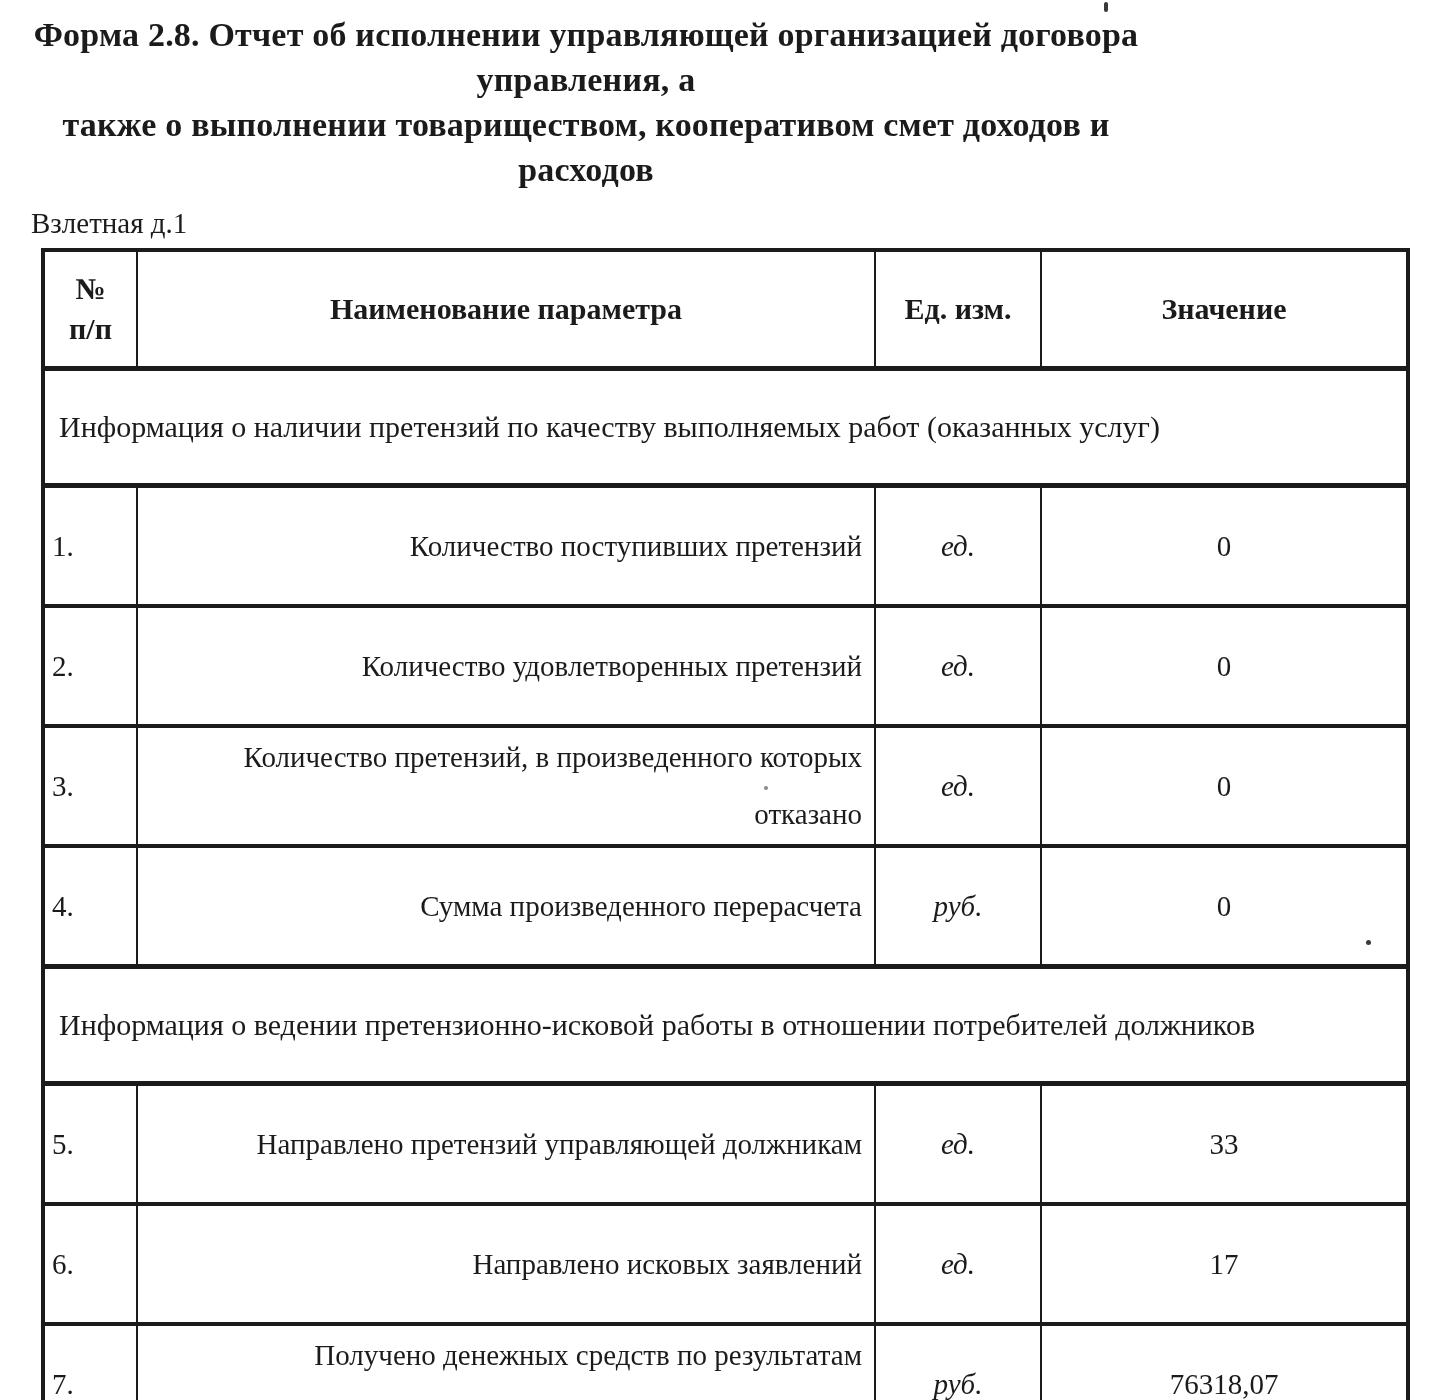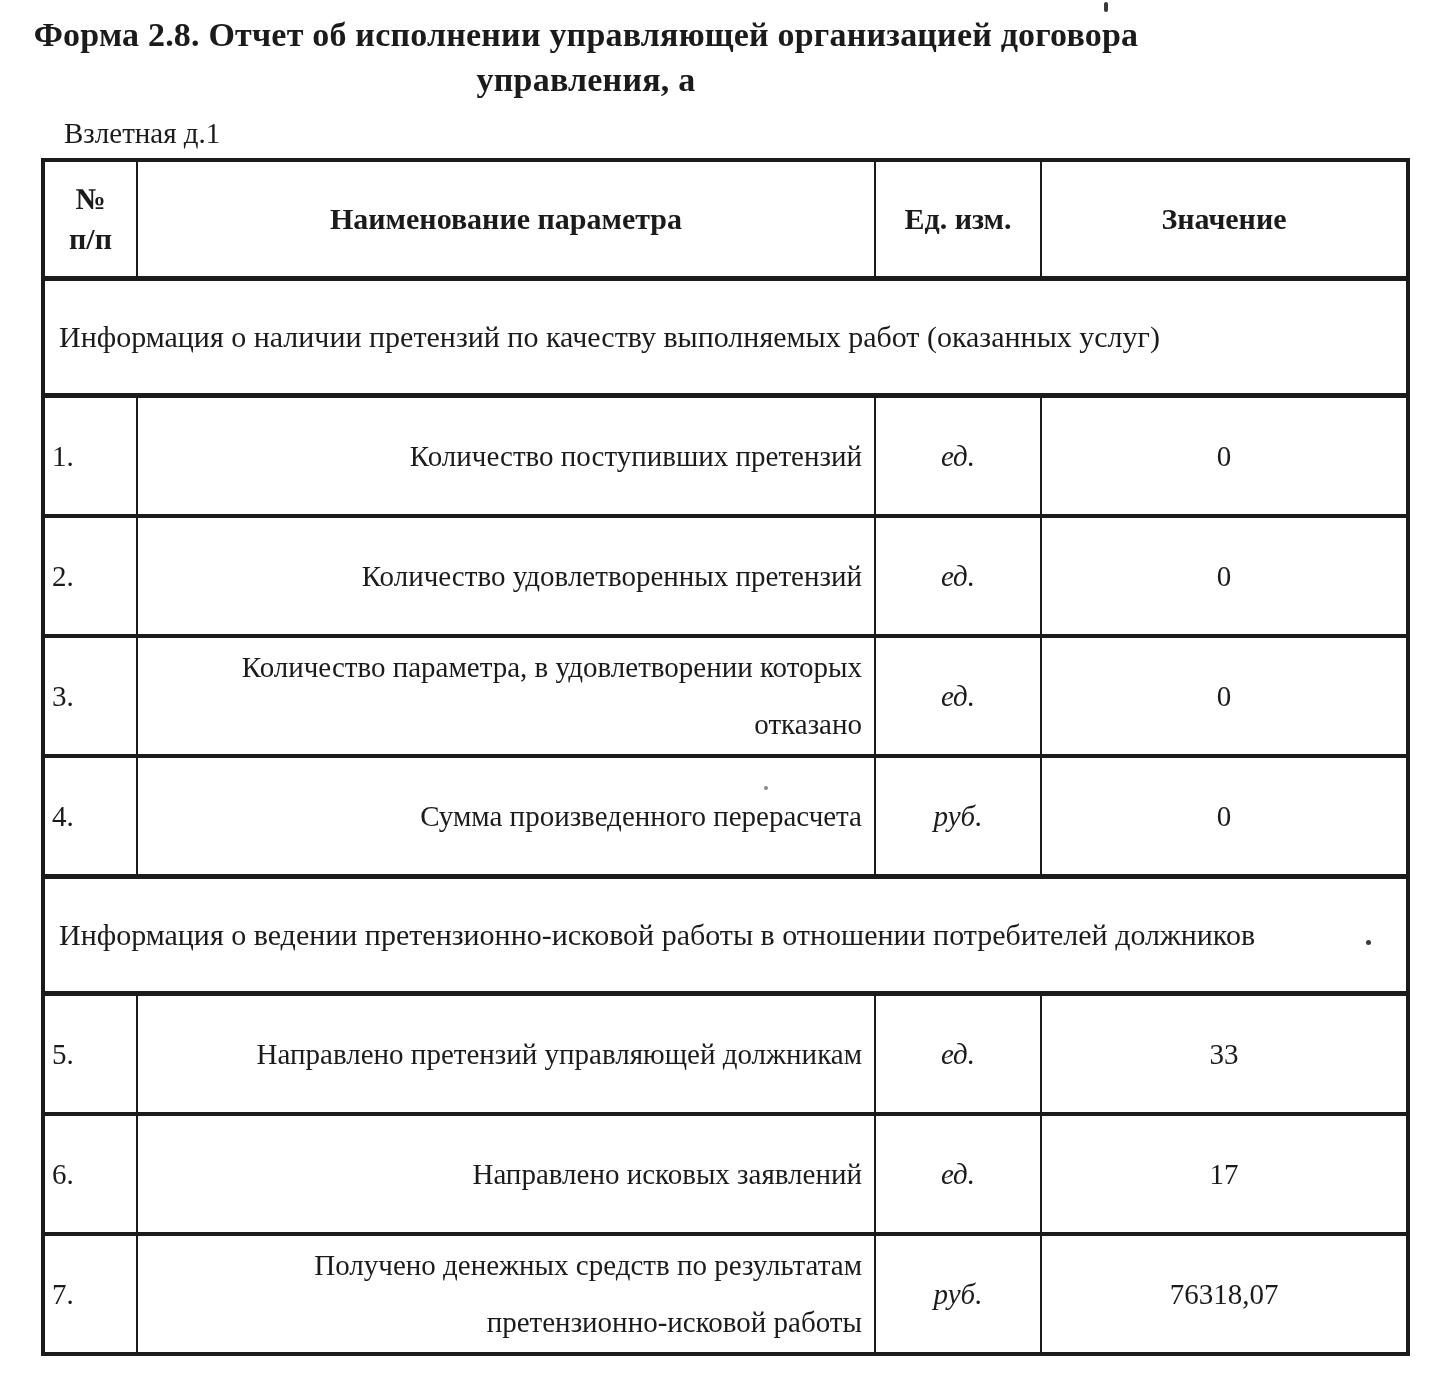--- a/index.html
+++ b/index.html
@@ -23,21 +23,21 @@
   }
   .doc-title {
     padding-top: 12px;
     text-align: center;
     font-weight: bold;
     font-size: 34px;
     line-height: 45px;
     letter-spacing: 0.2px;
   }
   .address {
-    margin: 15px 0 9px 64px;
+    margin: 15px 0 9px 31px;
     font-size: 29px;
     line-height: 32px;
   }
   table.report {
     margin-left: 41px;
     width: 1365px;
     table-layout: fixed;
     border-collapse: collapse;
     border: 4px solid #1b1b1b;
   }
@@ -102,20 +102,21 @@
   #speck-2 { left: 1366px; top: 940px; width: 5px; height: 5px; }
   #speck-3 { left: 764px;  top: 786px; width: 4px; height: 4px; background: #8a8a8a; }
 </style>
 </head>
 <body>
 
 <div class="page">
 
   <div class="doc-title">
     <div>Форма 2.8. Отчет об исполнении управляющей организацией договора управления, а</div>
+    <div>также о выполнении товариществом, кооперативом смет доходов и расходов</div>
   </div>
 
   <div class="address">Взлетная д.1</div>
 
   <table class="report">
     <colgroup>
       <col class="col-num">
       <col class="col-name">
       <col class="col-unit">
       <col class="col-value">
@@ -144,21 +145,21 @@
 
       <tr class="data-row">
         <td class="cell-num">2.</td>
         <td class="cell-name">Количество удовлетворенных претензий</td>
         <td class="cell-unit">ед.</td>
         <td class="cell-value">0</td>
       </tr>
 
       <tr class="data-row">
         <td class="cell-num">3.</td>
-        <td class="cell-name">Количество параметра, в удовлетворении которых отказано</td>
+        <td class="cell-name">Количество претензий, в произведенного которых отказано</td>
         <td class="cell-unit">ед.</td>
         <td class="cell-value">0</td>
       </tr>
 
       <tr class="data-row">
         <td class="cell-num">4.</td>
         <td class="cell-name">Сумма произведенного перерасчета</td>
         <td class="cell-unit">руб.</td>
         <td class="cell-value">0</td>
       </tr>

